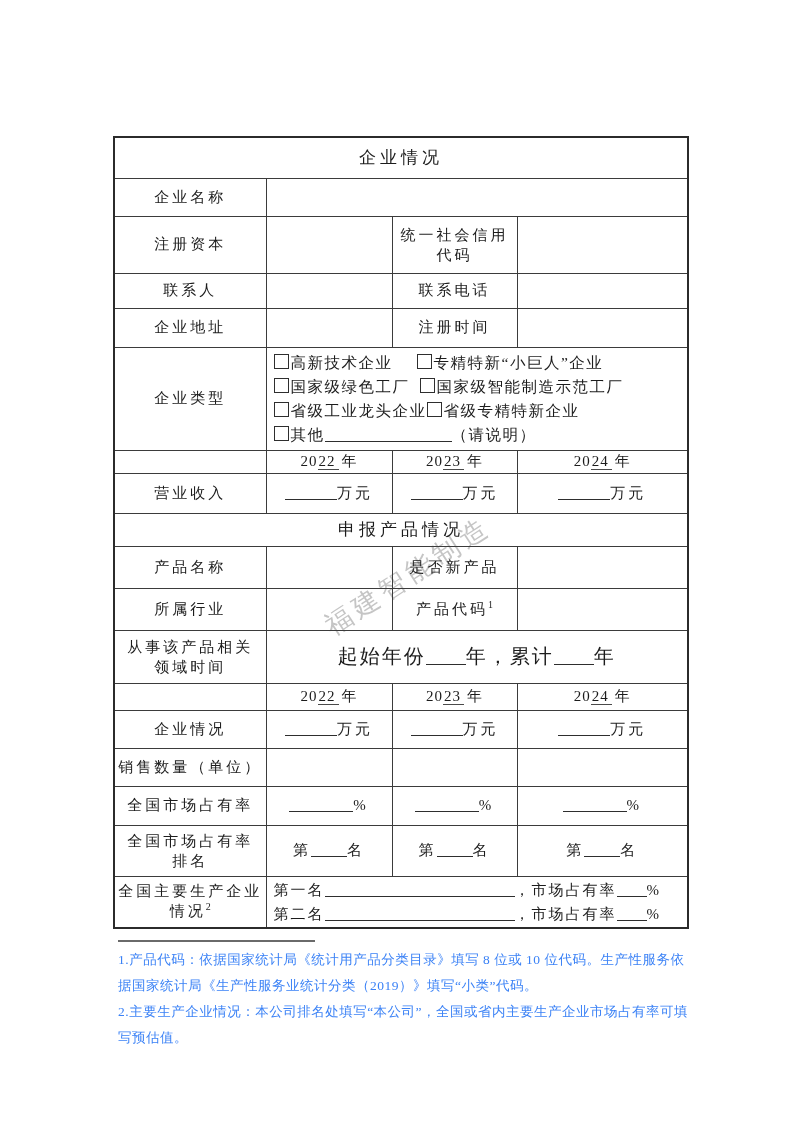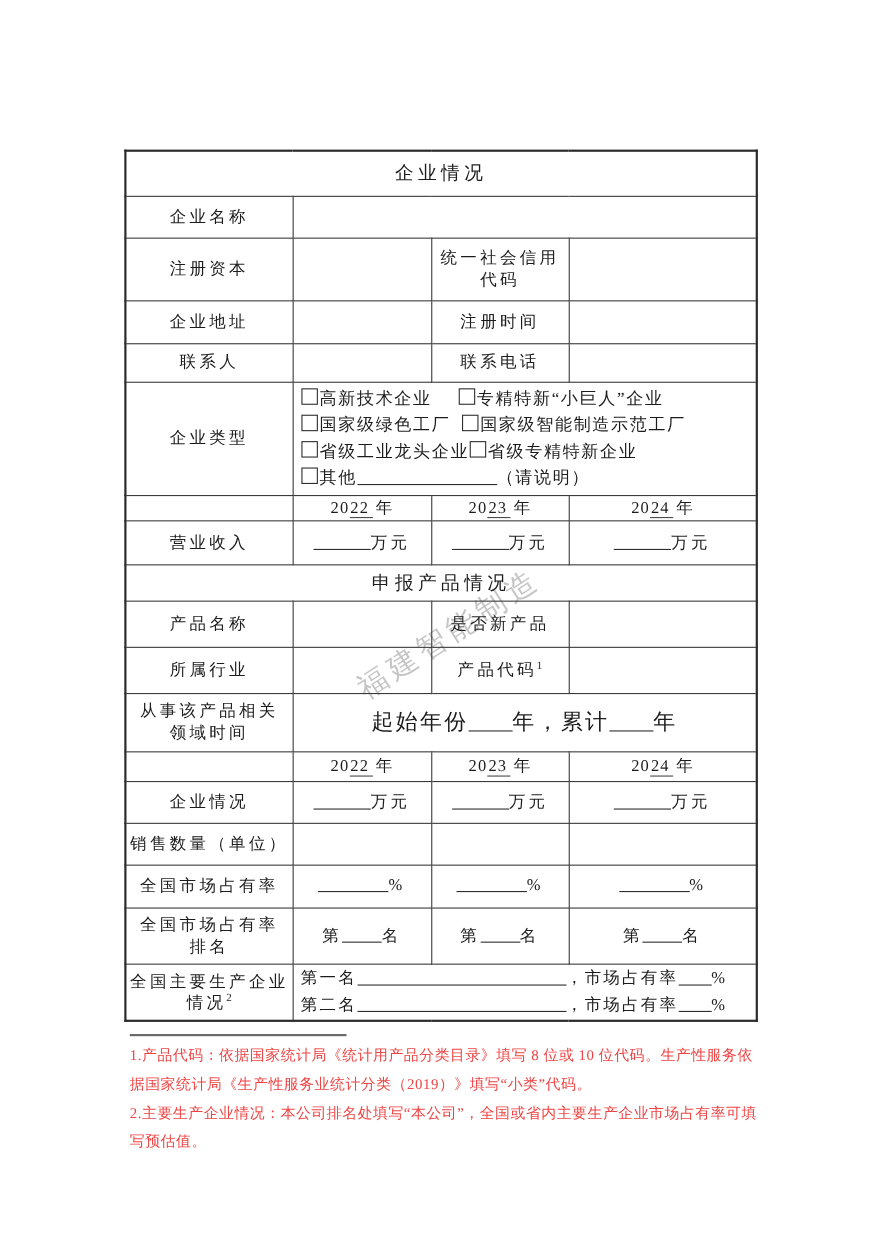--- a/index.html
+++ b/index.html
@@ -27,21 +27,21 @@
   .yunit{margin-left:3px;}
   sup{font-size:10px;letter-spacing:0;}
   .cbox{display:inline-block;width:13px;height:13px;border:1px solid #2e2e2e;
         vertical-align:-1px;margin-right:2px;background:#fff;}
   .sp24{display:inline-block;width:24px;}
   .sp10{display:inline-block;width:10px;}
   .cbitem{white-space:nowrap;}
   
   .fn-divider{position:absolute;left:118px;top:940px;width:197px;border-top:2px solid #6a6a6a;z-index:2;}
   .footnotes{position:absolute;left:118px;top:947px;width:572px;z-index:2;
-             font-size:13.5px;line-height:26px;letter-spacing:.5px;color:#ef4444;}
+             font-size:13.5px;line-height:26px;letter-spacing:.5px;color:#3b82f6;}
   .footnotes p{margin:0;}
 </style>
 </head>
 <body>
 
 <div class="page">
 
   <div class="watermark">福建智能制造</div>
 
   <table class="form">
@@ -62,31 +62,31 @@
       <td colspan="3"></td>
     </tr>
 
     <tr style="height:57px">
       <td>注册资本</td>
       <td></td>
       <td><span class="narrow">统一社会信用代码</span></td>
       <td></td>
     </tr>
 
+    <tr style="height:35px">
+      <td>联系人</td>
+      <td></td>
+      <td>联系电话</td>
+      <td></td>
+    </tr>
+
     <tr style="height:39px">
       <td>企业地址</td>
       <td></td>
       <td>注册时间</td>
-      <td></td>
-    </tr>
-
-    <tr style="height:35px">
-      <td>联系人</td>
-      <td></td>
-      <td>联系电话</td>
       <td></td>
     </tr>
 
     <tr style="height:101px">
       <td>企业类型</td>
       <td colspan="3" class="cbcell">
         <div>
           <span class="cbitem"><span class="cbox"></span><span>高新技术企业</span></span><span class="sp24"></span><span class="cbitem"><span class="cbox"></span><span>专精特新“小巨人”企业</span></span>
         </div>
         <div>

